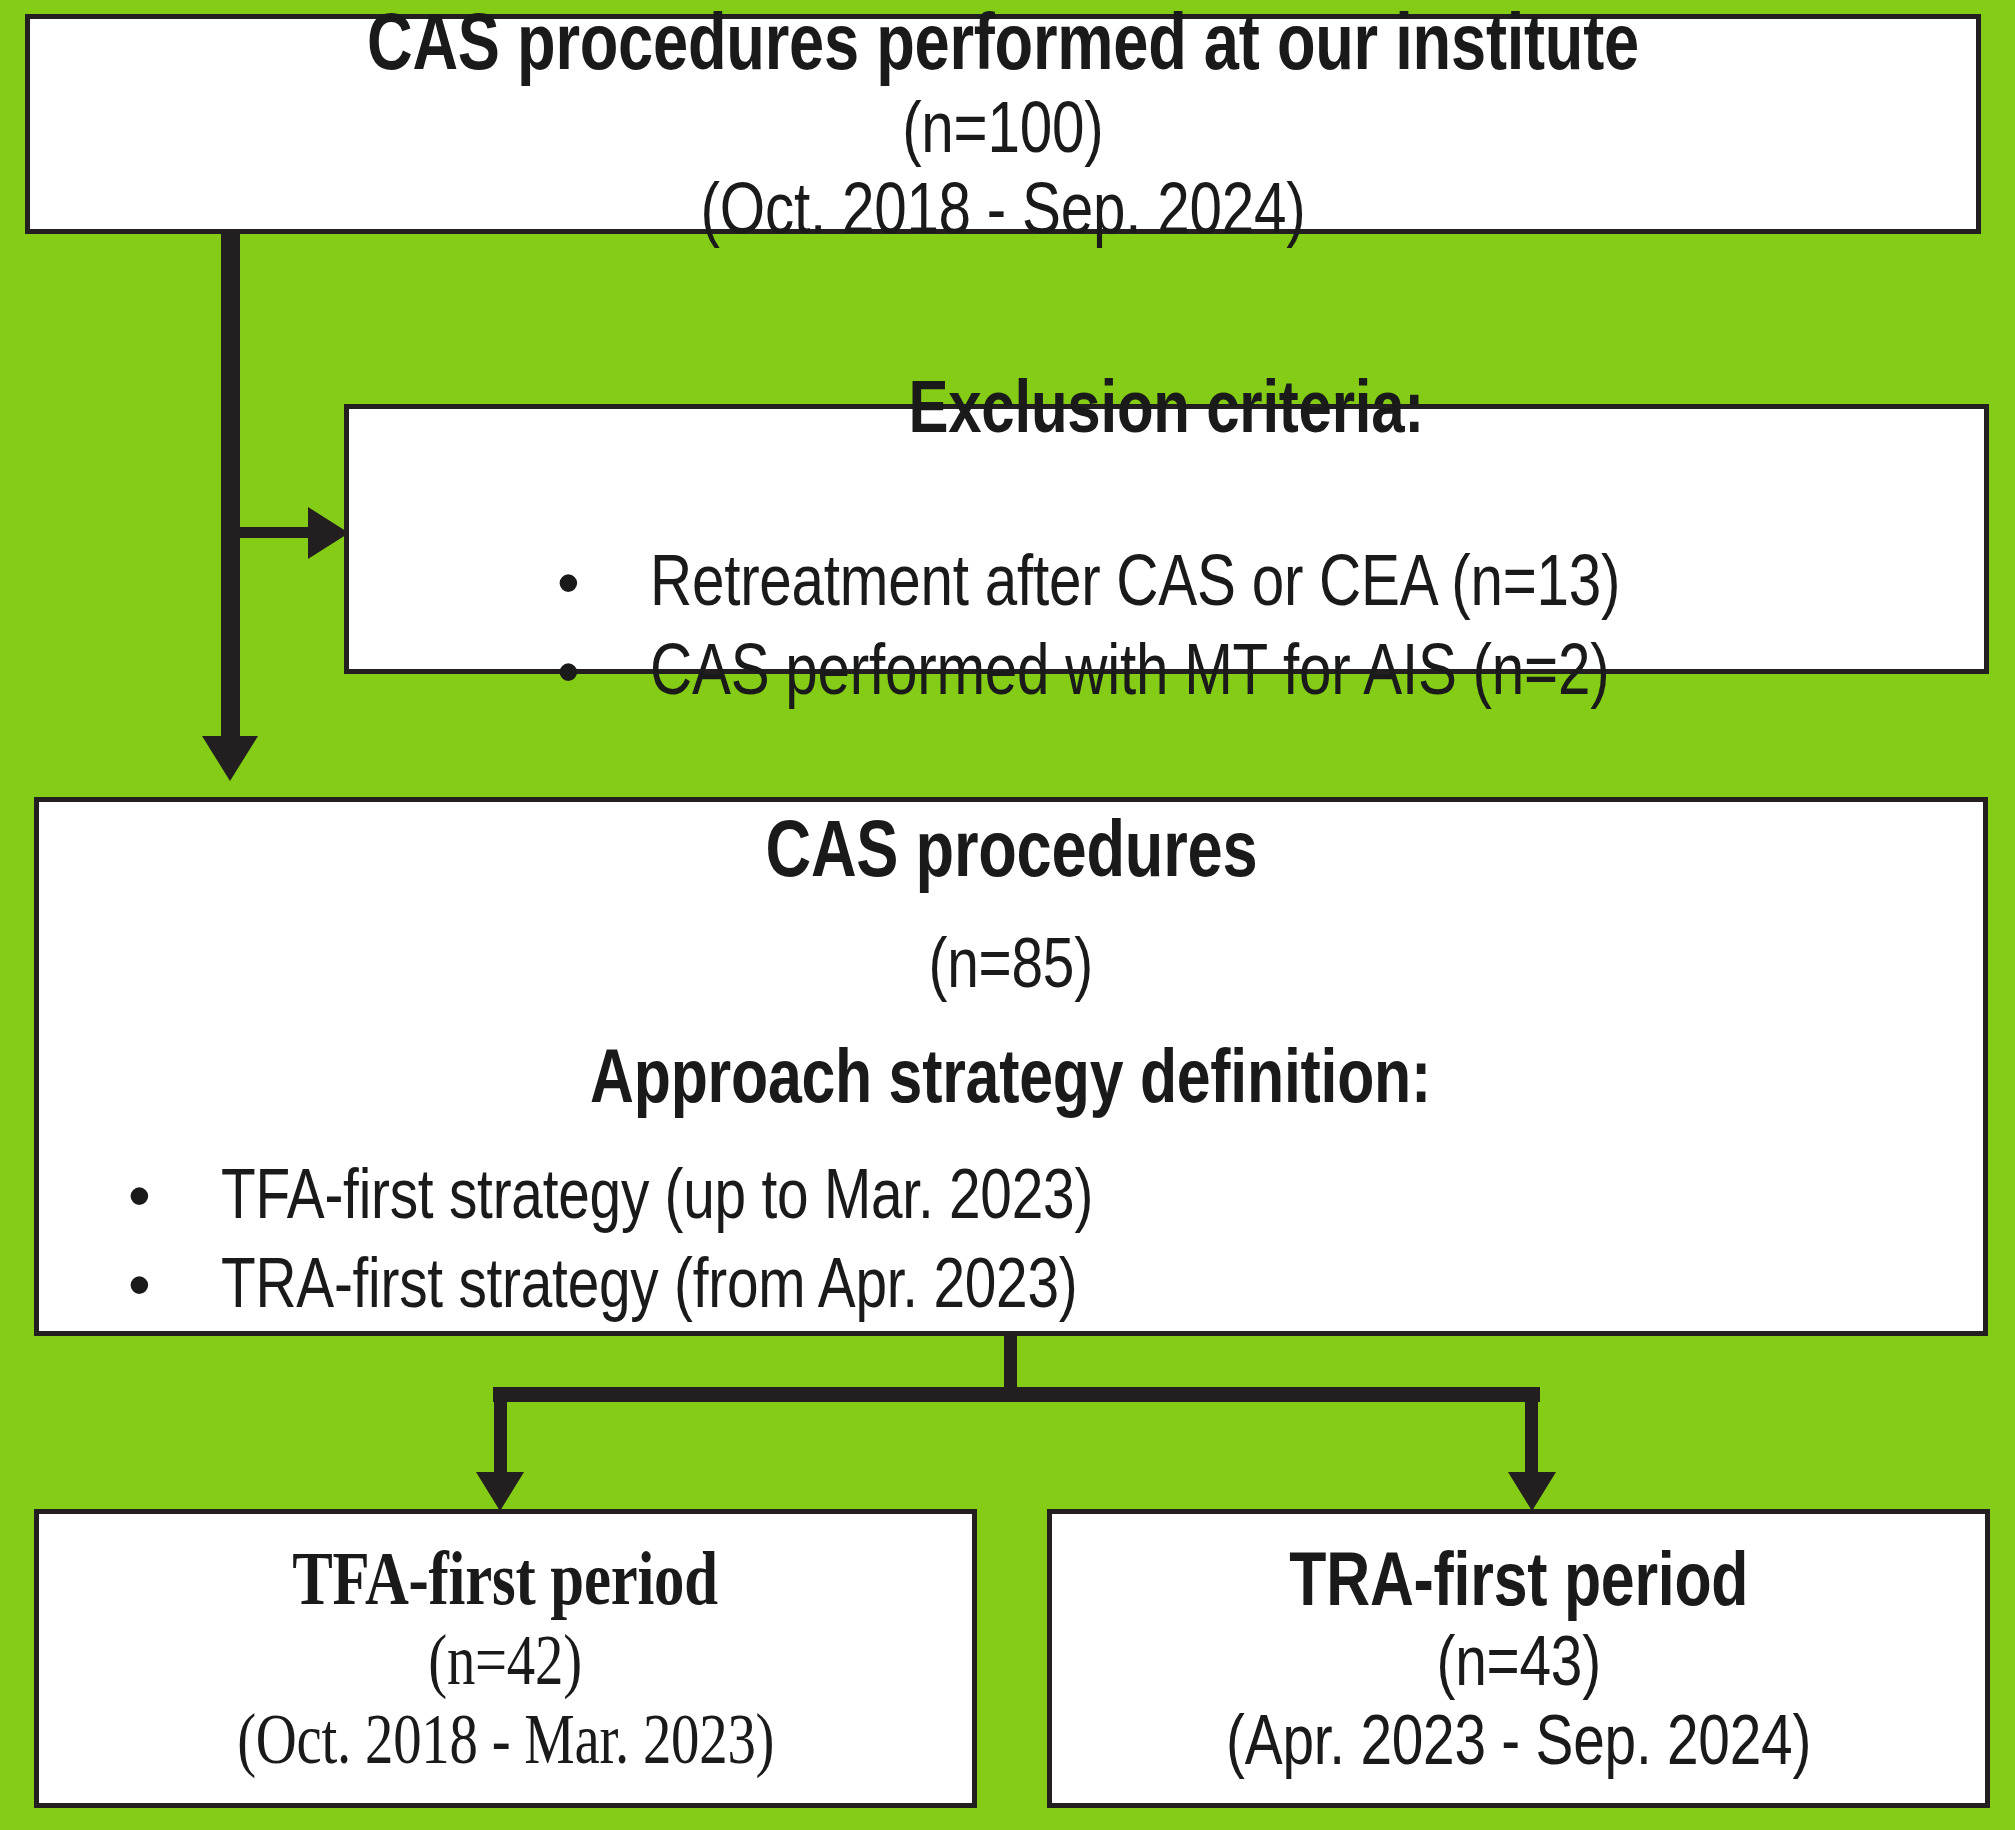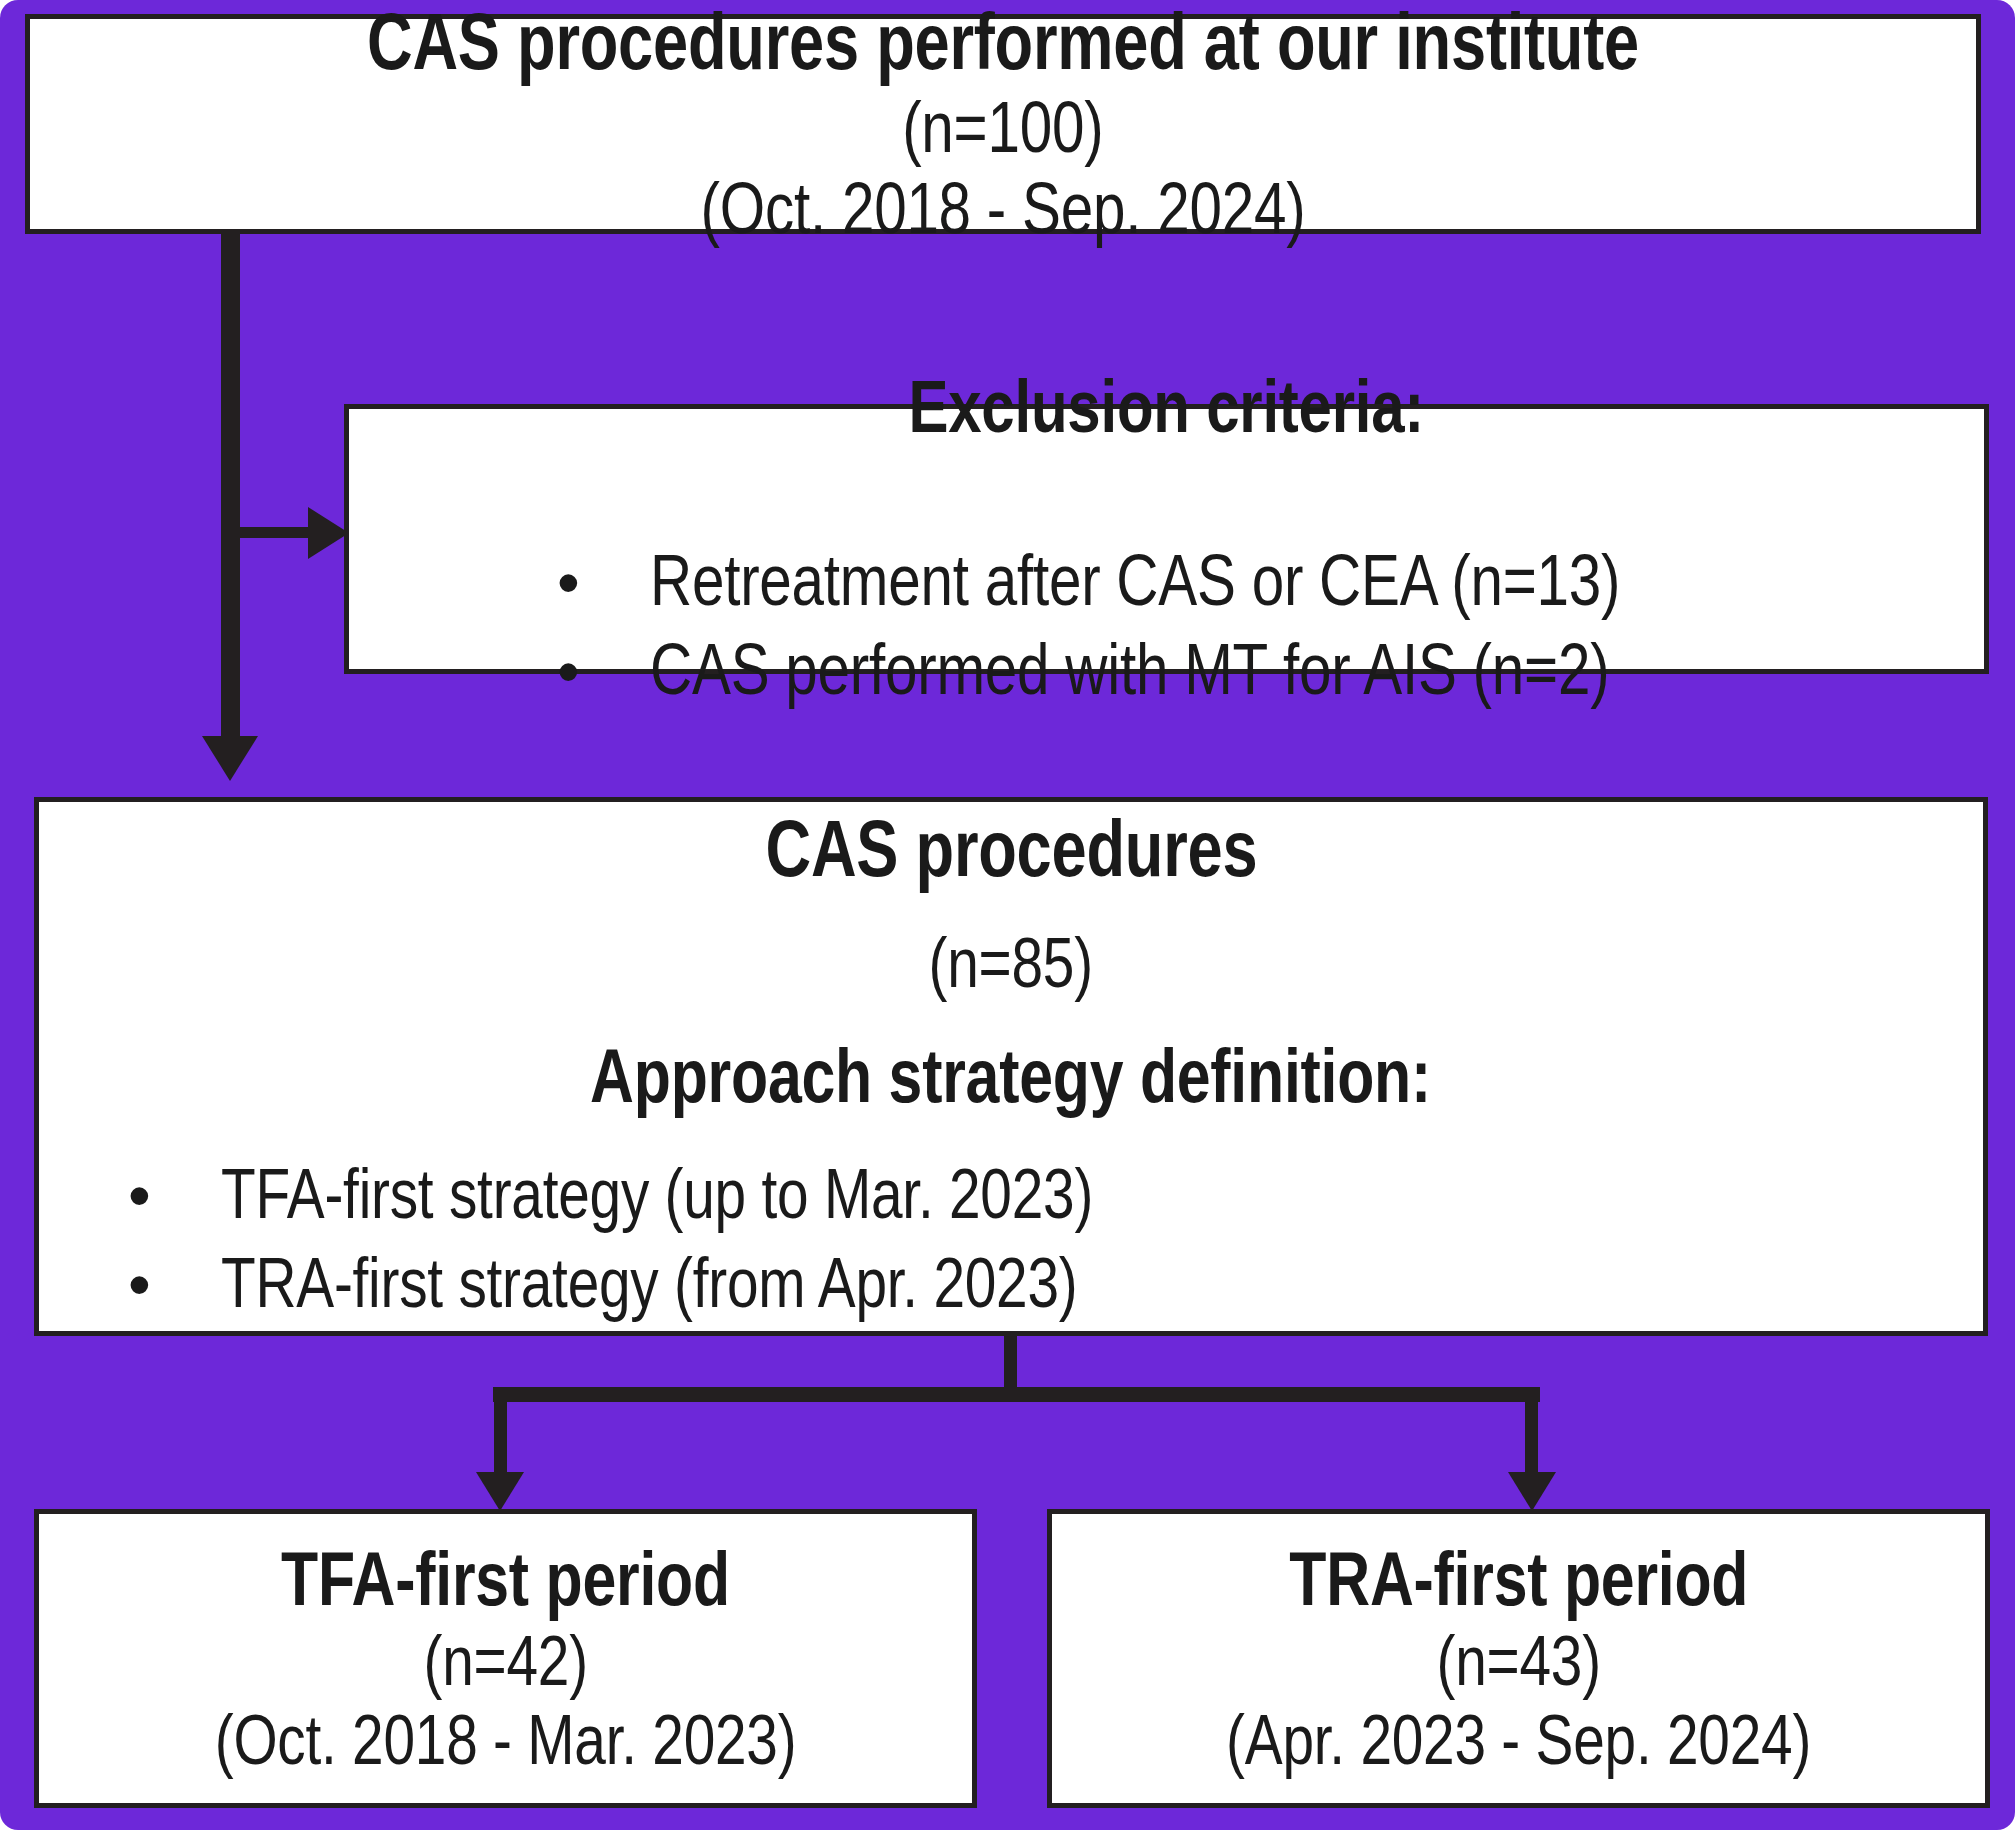--- a/index.html
+++ b/index.html
@@ -4,43 +4,42 @@
 <style>
   html, body {
     margin: 0;
     padding: 0;
     background: #ffffff;
   }
   #canvas {
     position: relative;
     width: 2015px;
     height: 1830px;
-    background: #6d28d9;
+    background: #84cc16;
     font-family: "Liberation Sans", "DejaVu Sans", sans-serif;
     color: #1a1a1a;
     overflow: hidden;
-    border-radius: 18px;
   }
 
   
   .box {
     position: absolute;
     box-sizing: border-box;
     border: 5.6px solid #231f20;
     background: #ffffff;
     display: flex;
     flex-direction: column;
     align-items: center;
     justify-content: center;
   }
 
   #box-top      { left: 25px;   top: 13.8px;   width: 1956px; height: 220px; }
   #box-excl     { left: 344px;  top: 404px;  width: 1645px; height: 270px; gap: 44px; }
   #box-mid      { left: 34px;   top: 797px; width: 1954px; height: 539px; gap: 32px; }
-  #box-tfa      { left: 34px;   top: 1509px; width: 943px; height: 299px; }
+  #box-tfa      { left: 34px;   top: 1509px; width: 943px; height: 299px; font-family: Liberation Serif, serif; }
   #box-tra      { left: 1047px; top: 1509px; width: 943px; height: 299px; }
 
   
   .ln {
     display: block;
     text-align: center;
     white-space: nowrap;
     transform: scaleX(0.80);
     transform-origin: center center;
     letter-spacing: -0.3px;

